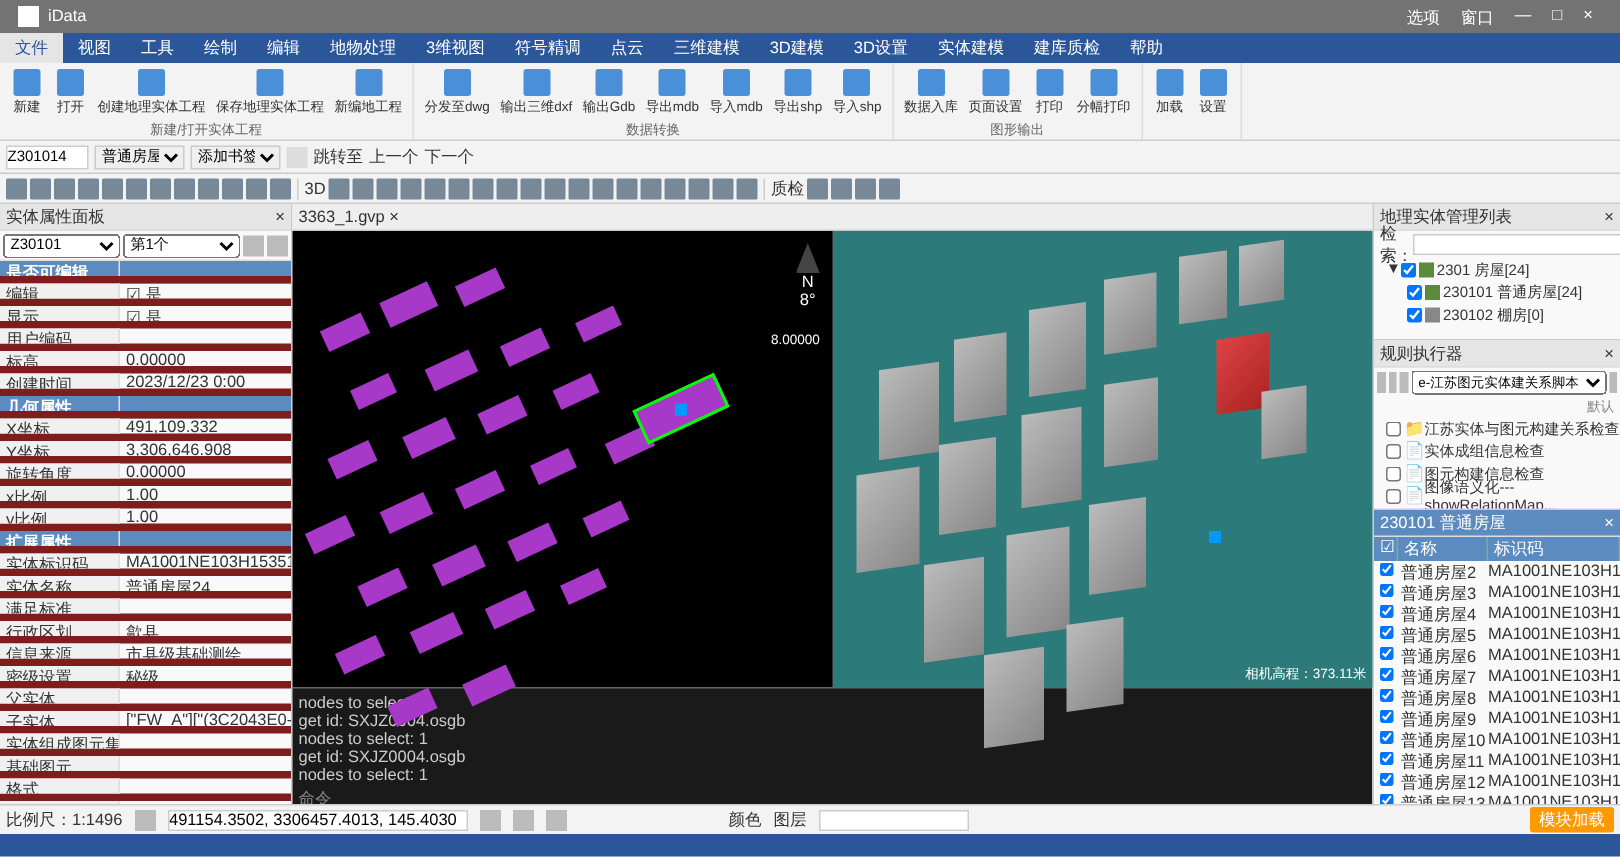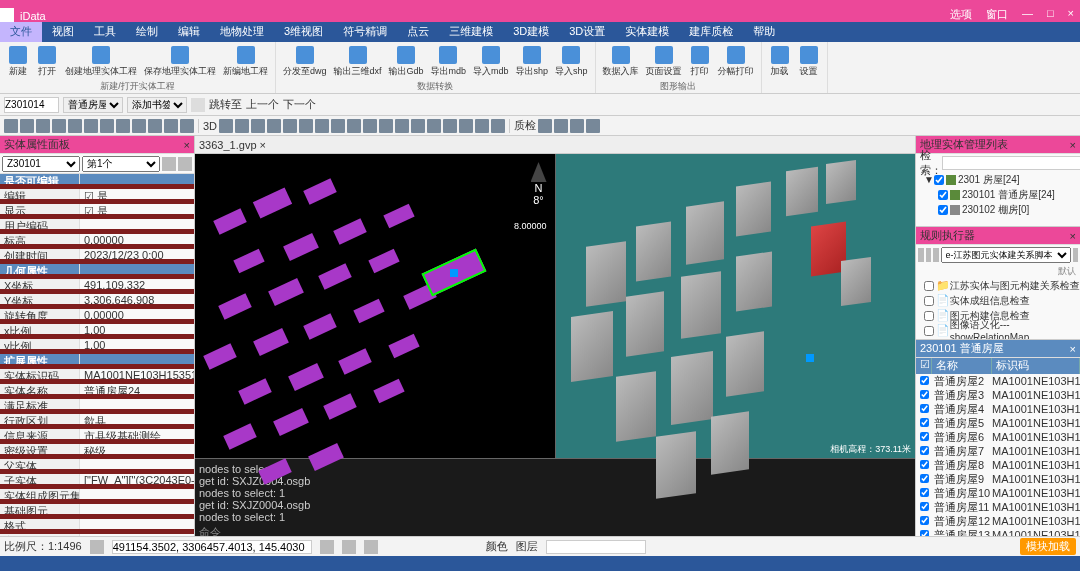--- a/index.html
+++ b/index.html
@@ -1,39 +1,39 @@
 <!DOCTYPE html>
 <html><head>
 <meta charset="utf-8">
 <style>
 *{margin:0;padding:0;box-sizing:border-box;font-family:"Microsoft YaHei",Arial,sans-serif;font-size:11px}
 body{width:1080px;height:571px;background:#2b579a;overflow:hidden;color:#333}
-.titlebar{height:22px;background:#ec4899;display:flex;align-items:flex-end;padding:0 0;color:#fff}
+.titlebar{height:22px;background:#737373;display:flex;align-items:center;padding:0 12px;color:#fff}
 .titlebar .app-icon{width:14px;height:14px;background:#fff;margin-right:6px}
 .titlebar .win-controls{margin-left:auto;display:flex;gap:2px}
 .titlebar .win-controls span{cursor:pointer;padding:0 6px}
 .menubar{height:20px;background:#2b579a;display:flex;color:#fff}
 .menubar .menu-item{padding:2px 10px;cursor:pointer}
-.menubar .menu-item.active{background:#c4b5fd;color:#2b579a}
+.menubar .menu-item.active{background:#e5e5e5;color:#2b579a}
 .ribbon{height:52px;background:#f3f3f3;display:flex;border-bottom:1px solid #ccc}
 .ribbon-group{display:flex;flex-direction:column;align-items:center;padding:2px 4px;border-right:1px solid #ddd}
 .ribbon-btns{display:flex;gap:1px}
 .ribbon-btn{display:flex;flex-direction:column;align-items:center;padding:2px 3px;cursor:pointer;min-width:28px}
 .ribbon-btn .icon{width:18px;height:18px;background:#4a90d9;border-radius:2px;margin-bottom:1px}
 .ribbon-btn .label{font-size:9px;white-space:nowrap}
 .ribbon-group .group-label{font-size:9px;color:#666;margin-top:auto}
 .toolbar2{height:22px;background:#f3f3f3;display:flex;align-items:center;border-bottom:1px solid #ccc;padding:0 4px;gap:4px}
 .toolbar2 input,.toolbar2 select{height:16px;font-size:10px;border:1px solid #ccc}
 .toolbar2 .tb-btn{width:14px;height:14px;background:#ddd;cursor:pointer}
 .toolbar3{height:20px;background:#f3f3f3;display:flex;align-items:center;border-bottom:1px solid #ccc;padding:0 4px;gap:2px}
 .toolbar3 .tb-icon{width:14px;height:14px;background:#789;cursor:pointer;border-radius:1px}
 .toolbar3 .sep{width:1px;height:14px;background:#ccc;margin:0 2px}
 .main{display:flex;height:400px;background:#fff}
 .left-panel{width:195px;background:#f9f9f9;border-right:1px solid #ccc;display:flex;flex-direction:column}
-.panel-header{height:18px;background:#ec4899;display:flex;align-items:center;padding:0 4px;font-size:10px;border-bottom:1px solid #ddd}
+.panel-header{height:18px;background:#e5e5e5;display:flex;align-items:center;padding:0 4px;font-size:10px;border-bottom:1px solid #ddd}
 .panel-header .close{margin-left:auto;cursor:pointer}
 .panel-controls{height:20px;display:flex;align-items:center;gap:2px;padding:0 2px;border-bottom:1px solid #ddd}
 .panel-controls select{flex:1;height:16px;font-size:10px}
 .panel-controls .pc-btn{width:14px;height:14px;background:#bbb;cursor:pointer}
 .prop-table{flex:1;overflow-y:auto}
 .prop-row{display:flex;height:15px;border-bottom:5px solid #7f1d1d;font-size:10px}
 .prop-row.section{background:#5b8bbf;color:#fff;font-weight:bold}
 .prop-row .key{width:80px;padding:0 4px;background:#f0f0f0;border-right:1px solid #ddd;overflow:hidden;white-space:nowrap}
 .prop-row .val{flex:1;padding:0 4px;overflow:hidden;white-space:nowrap}
 .prop-row.section .key{background:transparent}

